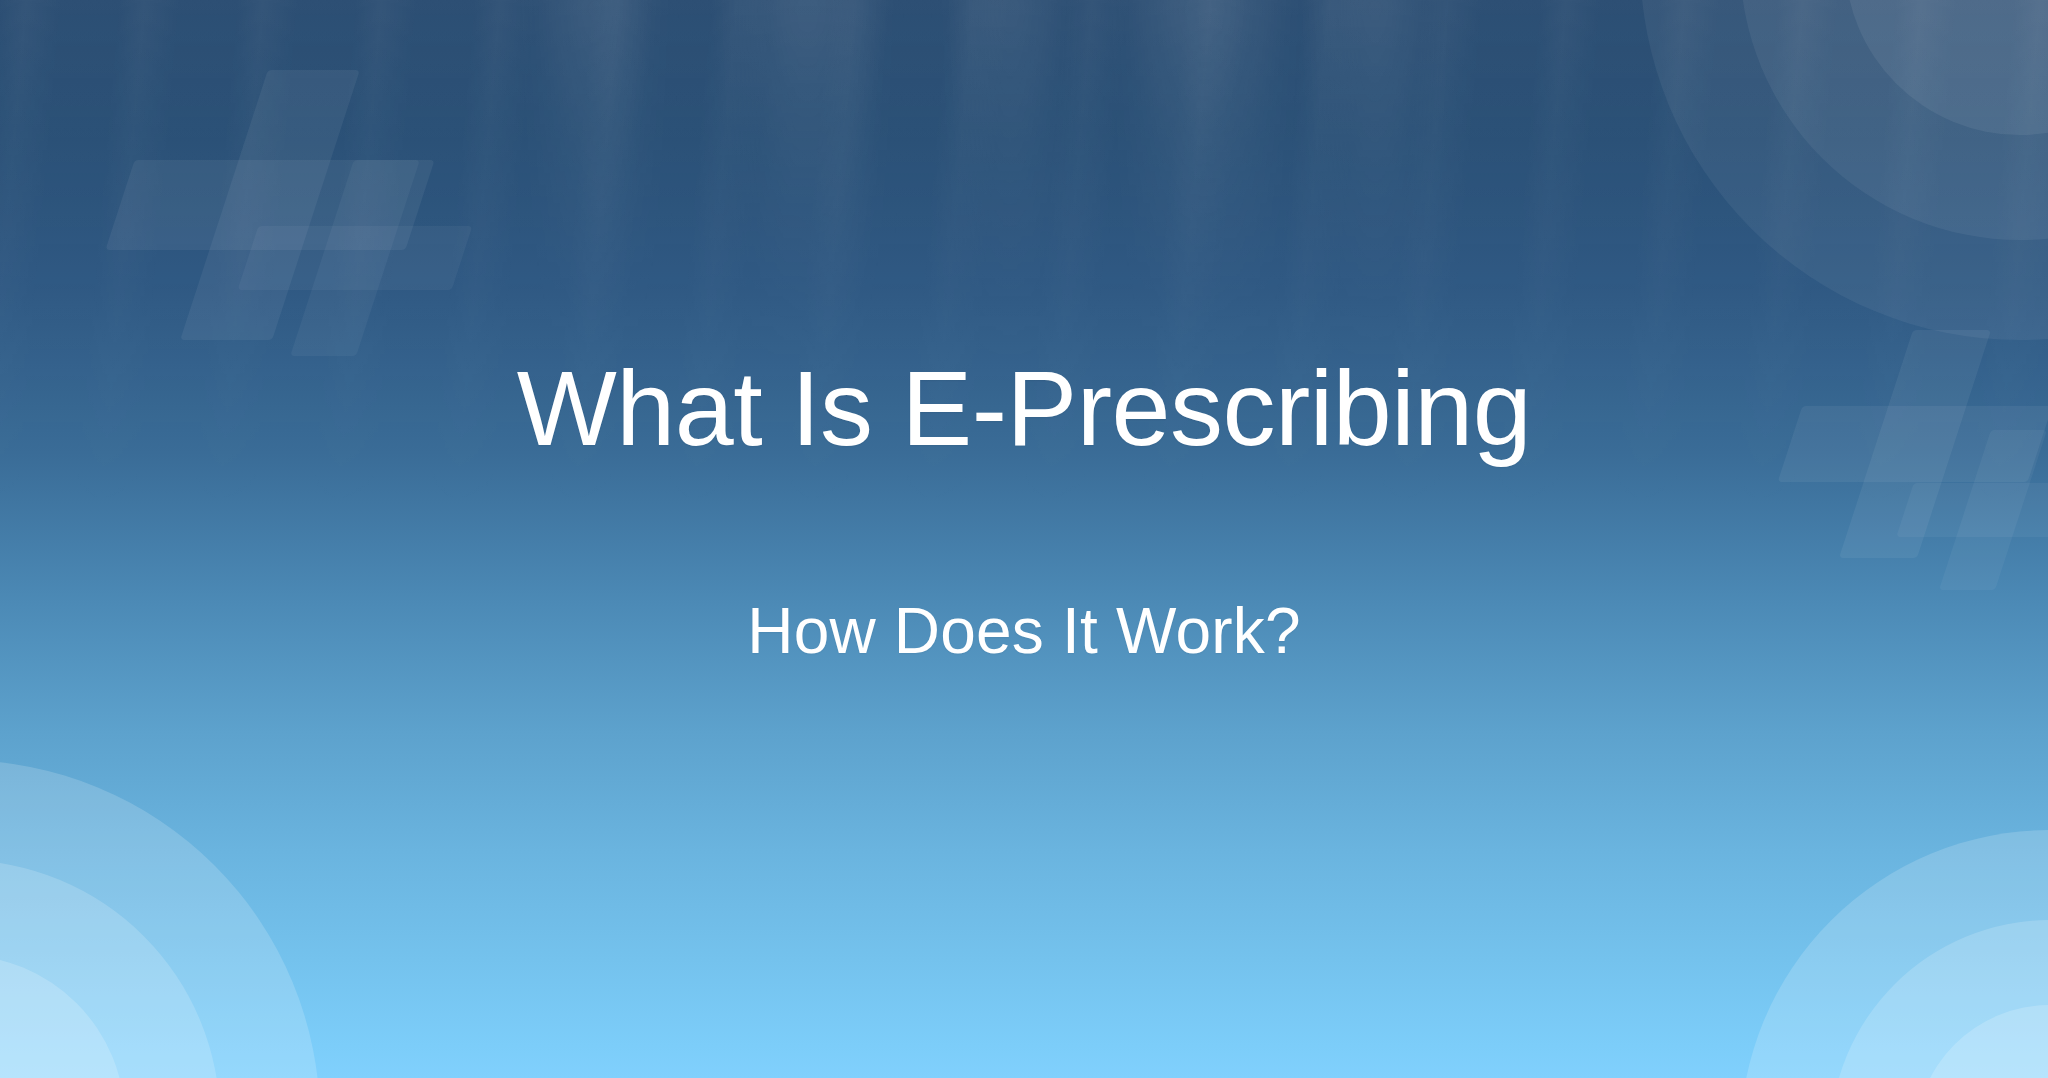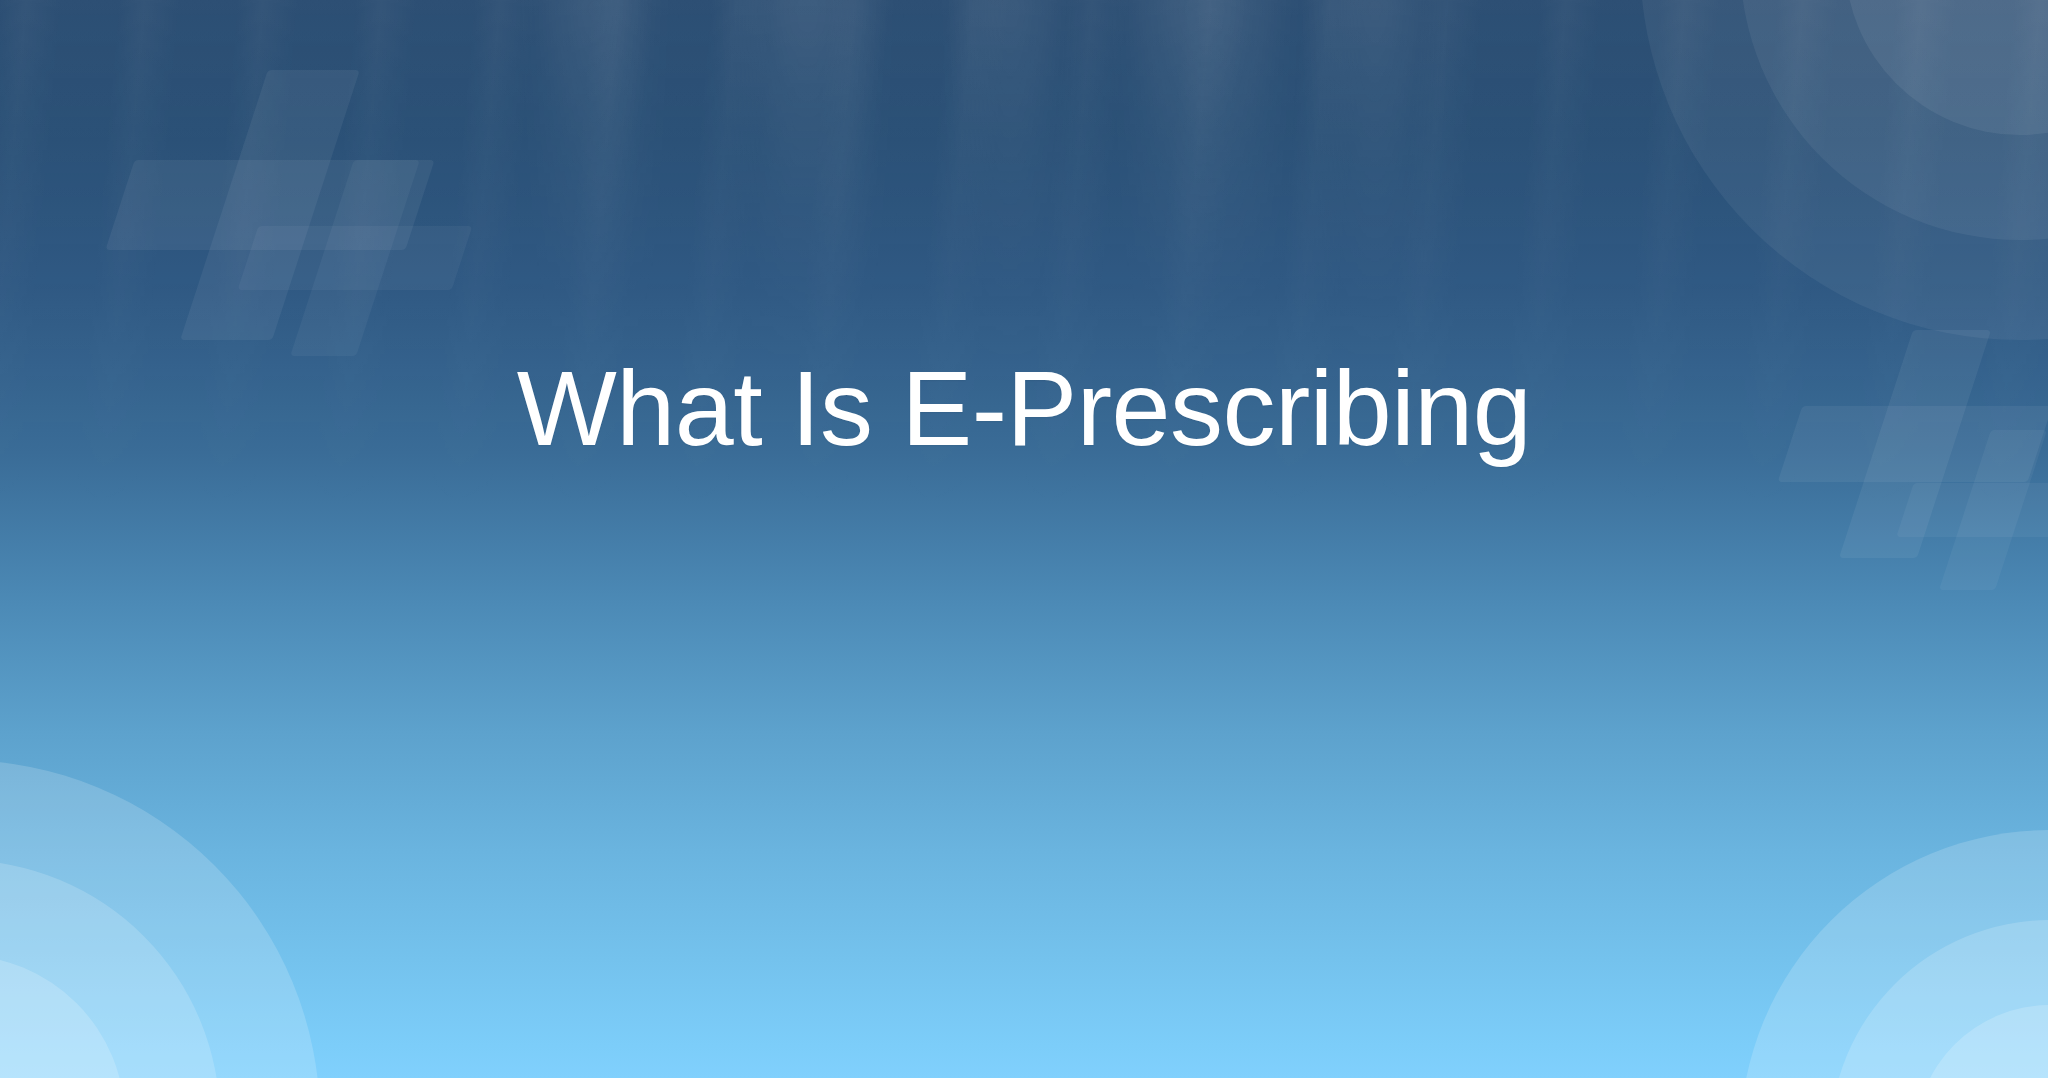--- a/index.html
+++ b/index.html
@@ -183,15 +183,16 @@
   <div class="ring bl1"></div>
   <div class="ring bl2"></div>
   <div class="ring bl3"></div>
 
   <div class="ring br1"></div>
   <div class="ring br2"></div>
   <div class="ring br3"></div>
 
   <div class="content">
     <h1 class="slide-title">What Is E-Prescribing</h1>
+    <h2 class="slide-subtitle">How Does It Work?</h2>
   </div>
 
 </div>
 
 </body></html>

